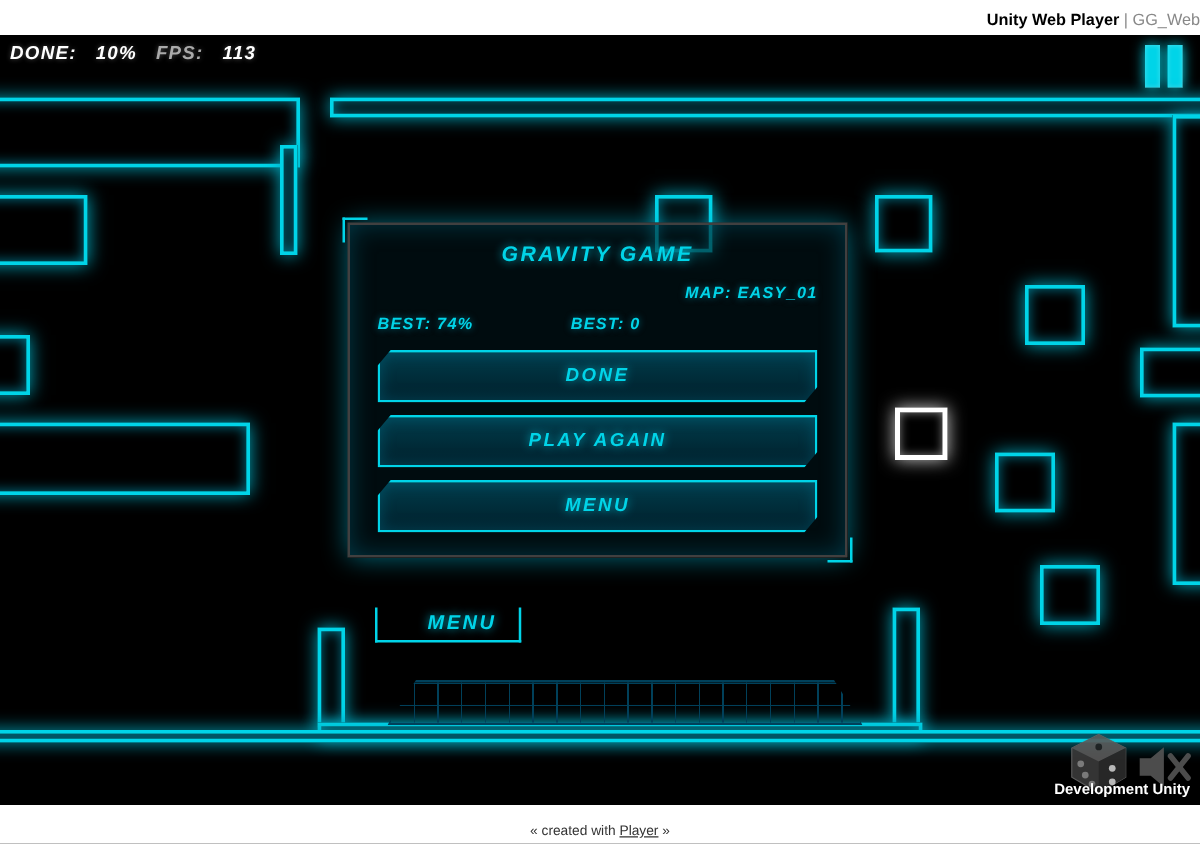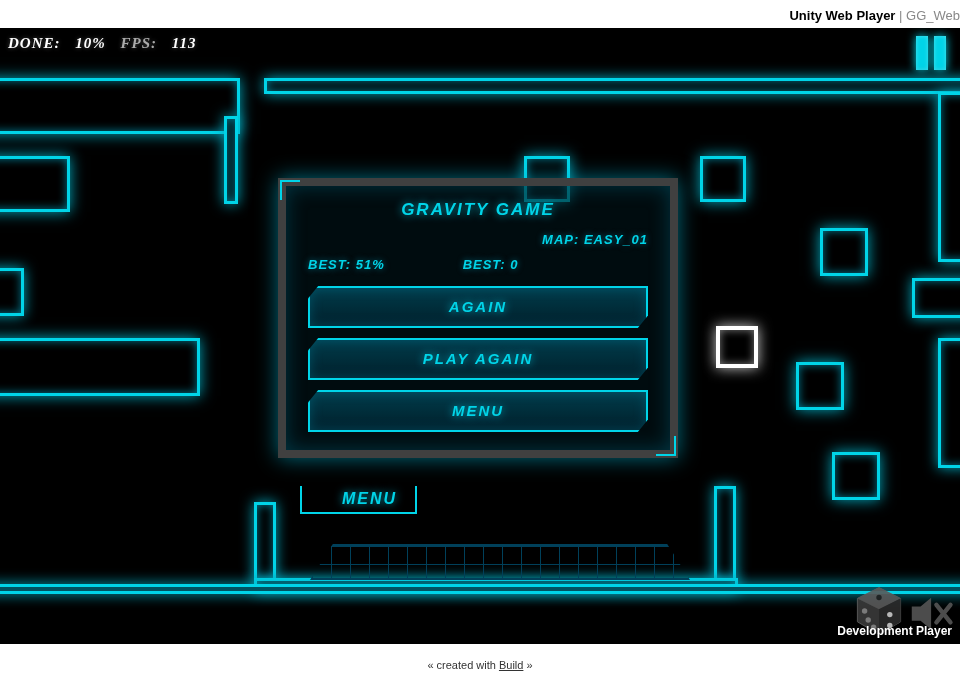--- a/index.html
+++ b/index.html
@@ -37,21 +37,21 @@
     color: #333;
   }
   .footer a { color: #333; text-decoration: underline; }
 
   
   .hud {
     position: absolute;
     top: 6px;
     left: 8px;
     color: #fff;
-    font-family: Liberation Serif, serif;
+    font-family: Liberation Sans, sans-serif;
     font-weight: 900;
     font-style: italic;
     letter-spacing: 1px;
     font-size: 15px;
     line-height: 1.25;
     text-shadow: 0 0 4px rgba(255,255,255,0.3);
   }
   .hud .row span { margin-right: 10px; }
   .hud .fps-label { color: #aaa; }
   .hud .fps-val { color: #fff; }
@@ -93,21 +93,21 @@
     box-shadow: 0 0 14px rgba(255,255,255,0.8), inset 0 0 8px rgba(255,255,255,0.5);
   }
 
   
   .menu-panel {
     position: absolute;
     left: 278px;
     top: 150px;
     width: 400px;
     background: rgba(0, 20, 25, 0.6);
-    border: 8px solid #404040;
+    border: 2px solid #404040;
     box-shadow: 0 0 20px rgba(0,180,210,0.6), inset 0 0 20px rgba(0,120,150,0.4);
     padding: 14px 22px 18px 22px;
   }
   .menu-panel::before, .menu-panel::after {
     content: "";
     position: absolute;
     width: 18px; height: 18px;
     border: 2px solid #00d4e8;
   }
   .menu-panel::before {
@@ -284,29 +284,29 @@
   <div class="menu-panel">
     <div class="menu-title">GRAVITY GAME</div>
     <div class="menu-info">
       <div class="row map-row">
         <span>MAP:</span>
         <span>EASY_01</span>
       </div>
       <div class="row">
         <span class="col2 c1">
           <span>BEST:</span>
-          <span>51%</span>
+          <span>74%</span>
         </span>
         <span class="col2">
           <span>BEST:</span>
           <span>0</span>
         </span>
       </div>
     </div>
-    <div class="menu-button">AGAIN</div>
+    <div class="menu-button">DONE</div>
     <div class="menu-button">PLAY AGAIN</div>
     <div class="menu-button">MENU</div>
   </div>
 
   <div class="menu-footer-label">MENU</div>
 
   <div class="dev-corner">
     <div class="dice-icon">
       <svg viewBox="0 0 60 60">
         <polygon points="30,4 54,16 54,42 30,56 6,42 6,16" fill="#3a3a3a" stroke="#666" stroke-width="1"></polygon>
@@ -321,19 +321,19 @@
       </svg>
     </div>
     <div class="speaker-mute">
       <svg viewBox="0 0 50 40">
         <polygon points="2,12 12,12 24,2 24,38 12,28 2,28" fill="#555"></polygon>
         <line x1="30" y1="10" x2="46" y2="30" stroke="#555" stroke-width="5" stroke-linecap="round"></line>
         <line x1="46" y1="10" x2="30" y2="30" stroke="#555" stroke-width="5" stroke-linecap="round"></line>
       </svg>
     </div>
   </div>
-  <div class="dev-label" style="position:absolute; right:8px; bottom:6px;">Development Player</div>
+  <div class="dev-label" style="position:absolute; right:8px; bottom:6px;">Development Unity</div>
 
 </div>
 
 <div class="footer">
-  <span>« created with </span><a href="#">Build</a><span> »</span>
+  <span>« created with </span><a href="#">Player</a><span> »</span>
 </div>
 
 </body></html>

